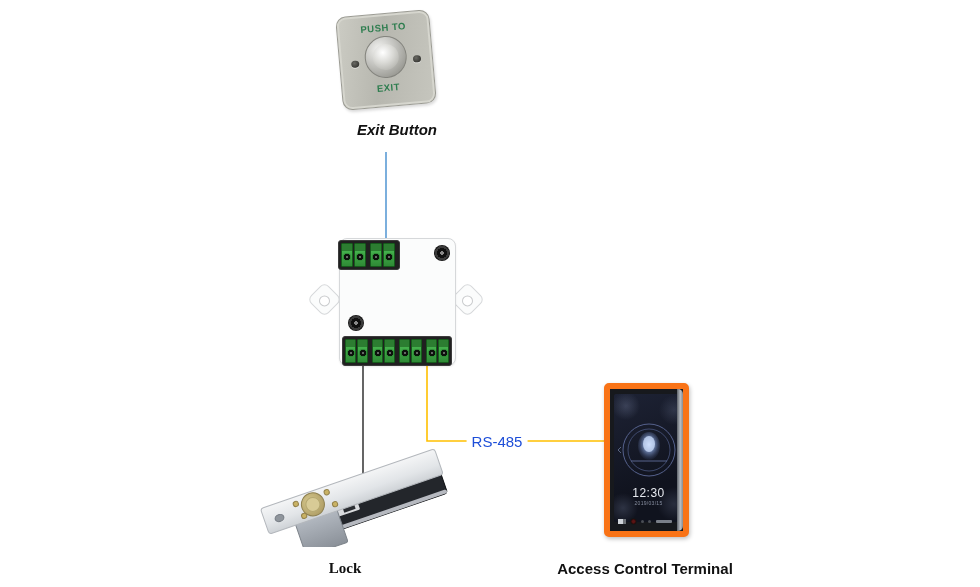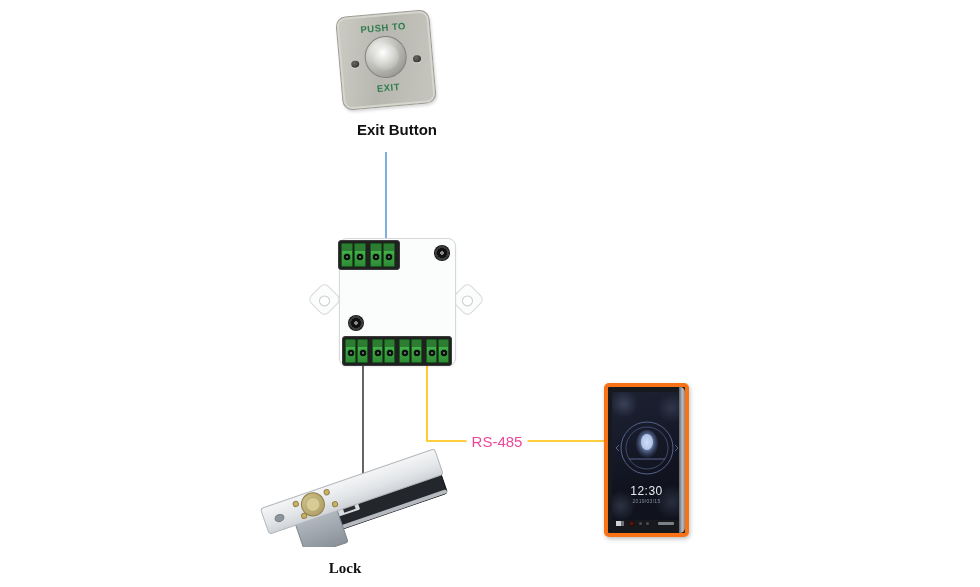--- a/index.html
+++ b/index.html
@@ -5,21 +5,21 @@
   * { margin:0; padding:0; box-sizing:border-box; }
   body { background:#ffffff; font-family:"Liberation Sans", sans-serif; }
   .canvas { position:relative; width:980px; height:587px; background:#ffffff; overflow:hidden; }
 
   
   .wires { position:absolute; inset:0; z-index:1; }
 
   
   .dev-label { position:absolute; z-index:3; font-weight:bold; font-size:15px; color:#111; text-align:center; }
   .rs485 { position:absolute; z-index:3; left:497px; top:441px; transform:translate(-50%,-50%);
-           background:#fff; padding:0 5px; font-size:15px; color:#ec4899;text-align:center; }
+           background:#fff; padding:0 5px; font-size:15px; color:#1d4ed8;text-align:center; }
 
   
   .exit-plate { position:absolute; z-index:2; left:339px; top:13px; width:94px; height:94px;
     transform:rotate(-5deg); border-radius:10px;
     background:linear-gradient(100deg,#ccccc4 0%,#b7b7af 45%,#c6c6be 100%);
     border:1px solid #9b9b93; box-shadow:inset 0 0 0 2px #d6d6ce, 1px 2px 3px rgba(0,0,0,.15);
     display:flex; flex-direction:column; align-items:center; padding-top:8px; }
   .exit-plate .green-txt { color:#2e7d4f; font-weight:bold; font-size:9.5px; letter-spacing:.5px; }
   .btn-outer { width:42px; height:42px; border-radius:50%; margin:3px 0 4px 0;
     background:radial-gradient(circle at 35% 30%, #f4f4f2, #9e9e98 75%, #8a8a84);
@@ -51,21 +51,21 @@
   .recess-bottom .tcell { width:11px; }
   .ctl-screw { position:absolute; width:16px; height:16px; border-radius:50%;
     background:radial-gradient(circle, #888 0 2px, #101010 2px 5px, #3a3a3a 5px 7px, #1a1a1a 7px); }
   .ctl-screw.tr { left:94px; top:6px; } .ctl-screw.bl { left:8px; top:76px; }
 
   
   .lock-svg { position:absolute; z-index:2; left:252px; top:437px; }
 
   
   .terminal { position:absolute; z-index:2; left:604px; top:383px; width:85px; height:154px;
-    background:#17191d; border:4px solid #f97316; border-radius:5px; box-shadow:1px 2px 4px rgba(0,0,0,.25); }
+    background:#17191d; border:6px solid #f97316; border-radius:5px; box-shadow:1px 2px 4px rgba(0,0,0,.25); }
   .terminal .side-strip { position:absolute; right:0; top:0; width:6px; height:100%;
     background:linear-gradient(to right,#5e636a,#b9bec4 55%,#868b92); border-radius:0 5px 5px 0; }
   .terminal .screen { position:absolute; left:4px; top:5px; width:69px; height:128px; border-radius:2px;
     overflow:hidden;
     background-image:
       radial-gradient(circle 14px at 12px 12px,  rgba(130,142,175,.30), transparent),
       radial-gradient(circle 15px at 60px 16px,  rgba(130,142,175,.22), transparent),
       radial-gradient(circle 15px at 9px 114px,  rgba(130,142,175,.26), transparent),
       radial-gradient(circle 17px at 60px 110px, rgba(130,142,175,.22), transparent),
       linear-gradient(160deg,#1d2234,#10131e 70%); }
@@ -95,21 +95,21 @@
 
   <div class="exit-plate">
     <div class="green-txt">PUSH TO</div>
     <div class="btn-outer">
       <div class="btn-dome"></div>
     </div>
     <div class="green-txt">EXIT</div>
     <div class="screw-hole left"></div>
     <div class="screw-hole right"></div>
   </div>
-  <div class="dev-label" style="left:322px; top:121px; width:150px;">Exit Button</div>
+  <div class="dev-label" style="left:322px; top:121px; width:150px;font-style:italic;">Exit Button</div>
 
   <div class="ear left"></div>
   <div class="ear right"></div>
   <div class="controller">
     <div class="recess recess-top">
         <div class="tpair">
           <div class="tcell"></div>
           <div class="tcell"></div>
         </div>
         <div class="tpair">
@@ -198,16 +198,17 @@
     </div>
     <div class="bezel-icons">
       <div class="icon-sq"></div>
       <div class="icon-lens"></div>
       <div class="icon-dot"></div>
       <div class="icon-dot"></div>
     </div>
     <div class="brand-bar"></div>
     <div class="side-strip"></div>
   </div>
+  <div class="dev-label" style="left:545px; top:560px; width:200px;">Access Control Terminal</div>
 
   <div class="rs485">RS-485</div>
 
 </div>
 
 </body></html>

